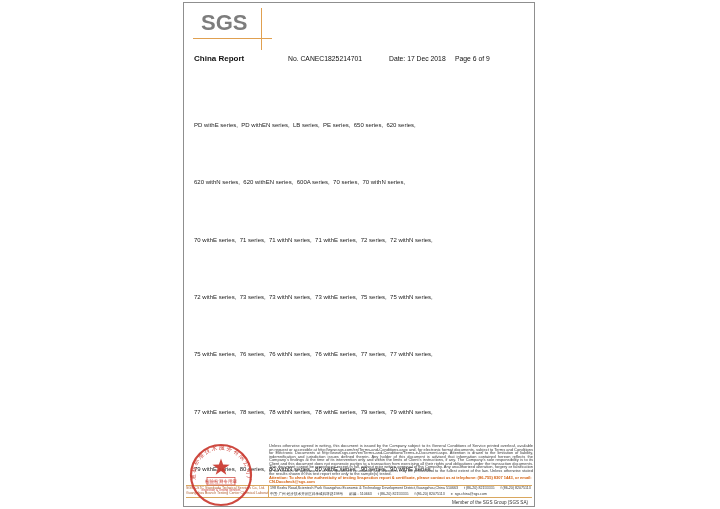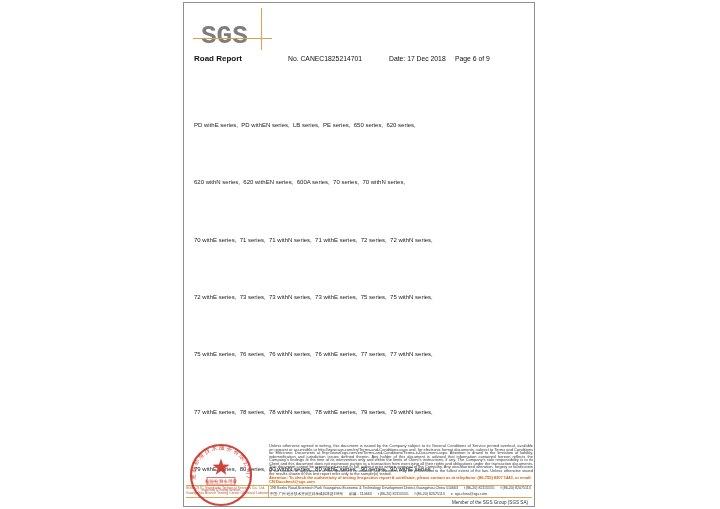--- a/index.html
+++ b/index.html
@@ -1,22 +1,22 @@
 <!DOCTYPE html>
 <html><head>
 <meta charset="utf-8">
 <style>
   html,body{margin:0;padding:0;}
   body{width:720px;height:509px;background:#ffffff;overflow:hidden;position:relative;
        font-family:"Liberation Sans","DejaVu Sans",sans-serif;}
   .page{position:absolute;left:183px;top:2px;width:352px;height:505px;background:#fff;
         border:1px solid #8f8f8f;box-sizing:border-box;}
   
-  .logo-text{position:absolute;left:17px;top:5px;font-size:26px;line-height:30px;font-weight:bold;
-             color:#7d7d7d;letter-spacing:0px;font-family:Liberation Mono, monospace;margin-top:13px;}
+  .logo-text{position:absolute;left:17px;top:5px;font-size:22px;line-height:30px;font-weight:bold;
+             color:#7d7d7d;letter-spacing:0px;font-family:Liberation Sans, sans-serif;}
   .logo-hline{position:absolute;left:9px;top:35px;width:79px;height:1px;background:#e0a050;}
   .logo-vline{position:absolute;left:77px;top:5px;width:1px;height:42px;background:#e0a050;}
   
   .hdr{position:absolute;top:51px;left:0;width:100%;height:12px;color:#111;}
   .hdr .title{position:absolute;left:10px;top:0;font-size:8px;font-weight:bold;}
   .hdr .no{position:absolute;left:104px;top:1px;font-size:6.8px;}
   .hdr .date{position:absolute;left:205px;top:1px;font-size:6.8px;}
   .hdr .pageinfo{position:absolute;left:271px;top:1px;font-size:6.8px;}
   
   .series{position:absolute;left:10px;top:75px;right:6px;font-size:6px;line-height:19.1px;
@@ -41,21 +41,21 @@
 </head>
 <body>
 
 <div class="page">
 
   <div class="logo-text">SGS</div>
   <div class="logo-hline"></div>
   <div class="logo-vline"></div>
 
   <div class="hdr">
-    <span class="title">Road Report</span>
+    <span class="title">China Report</span>
     <span class="no">No. CANEC1825214701</span>
     <span class="date">Date: 17 Dec 2018</span>
     <span class="pageinfo">Page 6 of 9</span>
   </div>
 
   <div class="series">
     <div>PD withE series,  PD withEN series,  LB series,  PE series,  650 series,  620 series,</div>
     <div>620 withN series,  620 withEN series,  600A series,  70 series,  70 withN series,</div>
     <div>70 withE series,  71 series,  71 withN series,  71 withE series,  72 series,  72 withN series,</div>
     <div>72 withE series,  73 series,  73 withN series,  73 withE series,  75 series,  75 withN series,</div>

